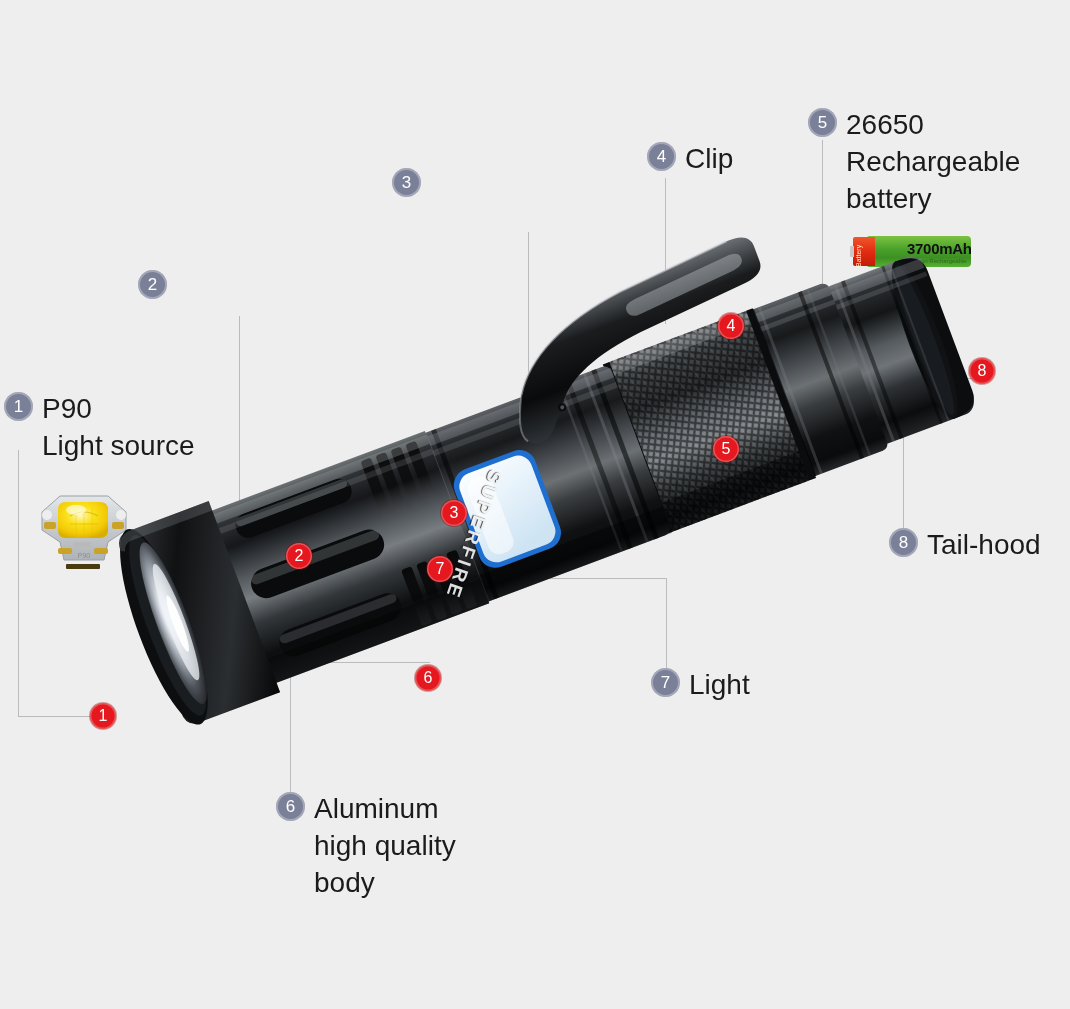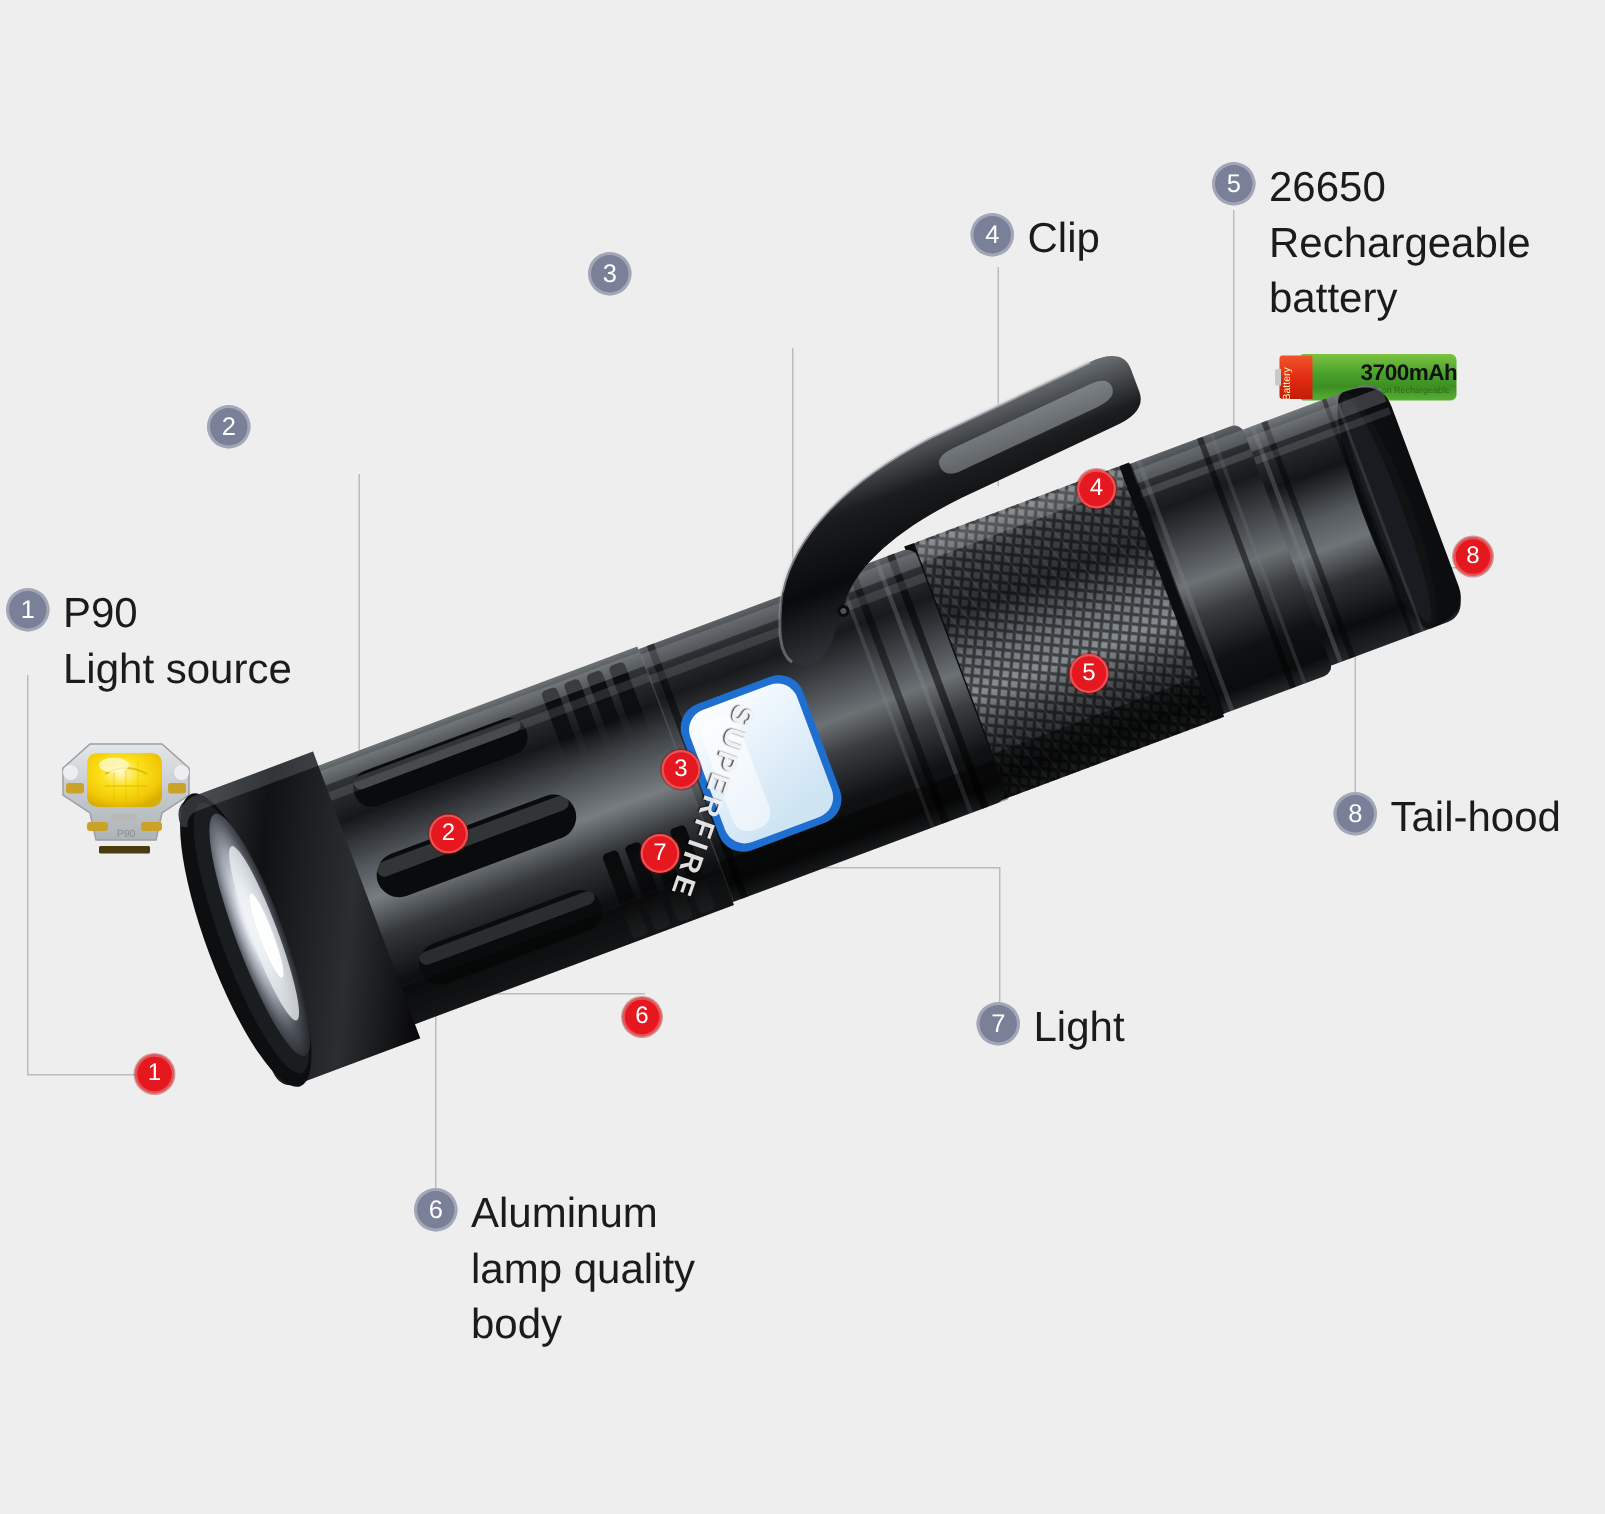--- a/index.html
+++ b/index.html
@@ -427,21 +427,21 @@
   <div class="callout" style="left:808px;top:108px;">
     <div class="badge">5</div>
     <div class="ctext">26650
 Rechargeable
 battery</div>
   </div>
 
   <div class="callout" style="left:276px;top:792px;">
     <div class="badge">6</div>
     <div class="ctext">Aluminum
-lamp quality
+high quality
 body</div>
   </div>
 
   <div class="callout" style="left:651px;top:668px;">
     <div class="badge">7</div>
     <div class="ctext">Light</div>
   </div>
 
   <div class="callout" style="left:889px;top:528px;">
     <div class="badge">8</div>

